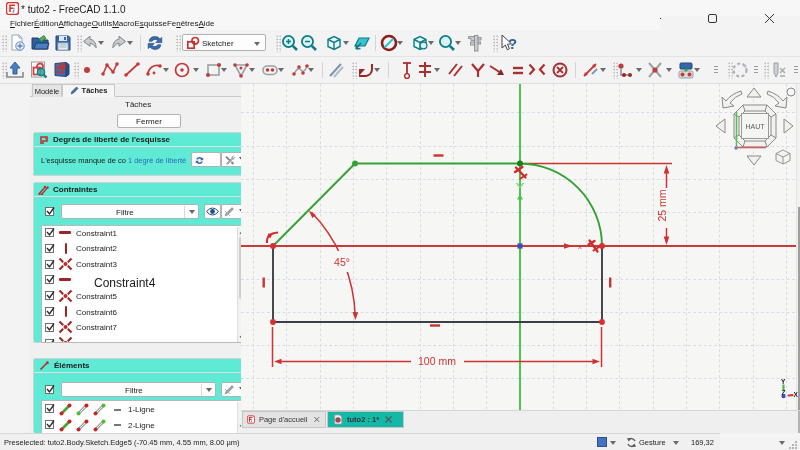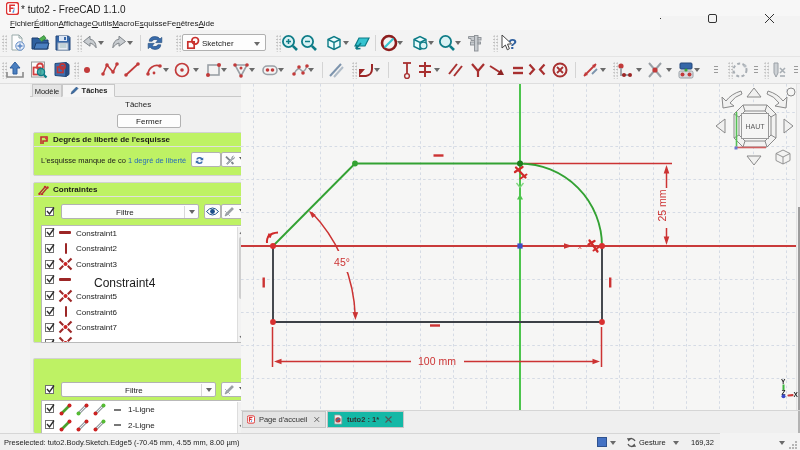--- a/index.html
+++ b/index.html
@@ -22,21 +22,21 @@
 #tb2 { position:absolute; left:0; top:57px; width:800px; height:27px; background:#f3f3f3; border-bottom:1px solid #dedede; }
 .grip { position:absolute; top:5px; width:6px; height:17px; background-image:radial-gradient(circle at 1.2px 1.2px, #bcbcbc 0.8px, transparent 0.9px); background-size:3px 3.2px; }
 .tsep { position:absolute; top:5px; width:1px; height:16px; background:#d4d4d4; }
 .caret { position:absolute; top:11px; width:0; height:0; border-left:3px solid transparent; border-right:3px solid transparent; border-top:4px solid #6a6a6a; }
 
 
 #panel { position:absolute; left:0; top:84px; width:241px; height:349px; background:#f0f0f0; overflow:hidden;margin-left:30px; }
 #lefttabs { position:absolute; left:0; top:0px; width:241px; height:13px; border-bottom:1px solid #c8c8c8; background:#eeeeee; font-size:7.5px; color:#222; }
 .ltab { position:absolute; top:0; height:13px; display:flex; align-items:center; justify-content:center; border:1px solid #c8c8c8; border-bottom:none; background:#e4e4e4; }
 .ltab.active { background:#f5f5f5; font-weight:bold; border-bottom:1px solid #f5f5f5; }
-.sect { position:absolute; left:3px; width:222px; background:#bef264; border:1px solid #d2d2d2; border-radius:2px; }
+.sect { position:absolute; left:3px; width:222px; background:#5eead4; border:1px solid #d2d2d2; border-radius:2px; }
 .secthead { position:absolute; left:0; top:0; width:100%; height:14px; display:flex; align-items:center; font-size:8px; font-weight:bold; color:#1a1a1a; border-bottom:1px solid #e0e0e0; }
 .secthead .arr { position:absolute; right:7px; top:5px; width:0; height:0; border-left:3.5px solid transparent; border-right:3.5px solid transparent; border-bottom:4.5px solid #4a4a4a; }
 .whitebox { position:absolute; background:#ffffff; border:1px solid #b9b9b9; }
 .cb { position:absolute; width:9px; height:9px; background:#fff; border:1px solid #707070; }
 .cb svg { position:absolute; left:-1px; top:-2px; }
 .combo { position:absolute; background:#fdfdfd; border:1px solid #b2b2b2; border-radius:2px; font-size:8px; color:#222; }
 .btnw { position:absolute; background:#fdfdfd; border:1px solid #b2b2b2; border-radius:2px; }
 
 
 #doctabs { position:absolute; left:241px; top:410px; width:559px; height:23px; background:#efefef; border-top:1px solid #d5d5d5; }
@@ -536,20 +536,28 @@
             </svg>
           <div class="abs" style="left:1px;top:10px;width:8px;height:62px;background:#cfcfcf;border-radius:2px"></div>
           <svg class="abs" style="left:1px;bottom:2px" width="8" height="6">
               <path d="M1 1 L4 5 L7 1" fill="none" stroke="#666" stroke-width="1.2"></path>
             </svg>
         </div>
       </div>
     </div>
 
     <div class="sect" style="top:274px;height:75px;border-bottom:none">
+      <div class="secthead">
+        <svg width="10" height="10" viewBox="0 0 10 10" style="margin:0 5px 0 5px">
+            <line x1="1.5" y1="8.5" x2="8" y2="2" stroke="#b03030" stroke-width="1.6"></line>
+            <circle cx="8.3" cy="1.7" r="1.5" fill="#c03030"></circle>
+          </svg>
+        Éléments
+        <span class="arr"></span>
+      </div>
       <div class="cb" style="left:11px;top:26px">
           <svg width="11" height="11" viewBox="0 0 11 11">
             <path d="M2 5 L4.5 8 L9 1.5" fill="none" stroke="#2a2a2a" stroke-width="1.35"></path>
           </svg>
         </div>
       <div class="combo" style="left:27px;top:23px;width:155px;height:15px">
           <span class="abs" style="left:63px;top:3px">Filtre</span>
           <span class="abs" style="right:3px;top:5px;width:0;height:0;border-left:3.5px solid transparent;border-right:3.5px solid transparent;border-top:4px solid #666"></span>
           <span class="abs" style="right:13px;top:1px;width:1px;height:12px;background:#d8d8d8"></span>
         </div>

